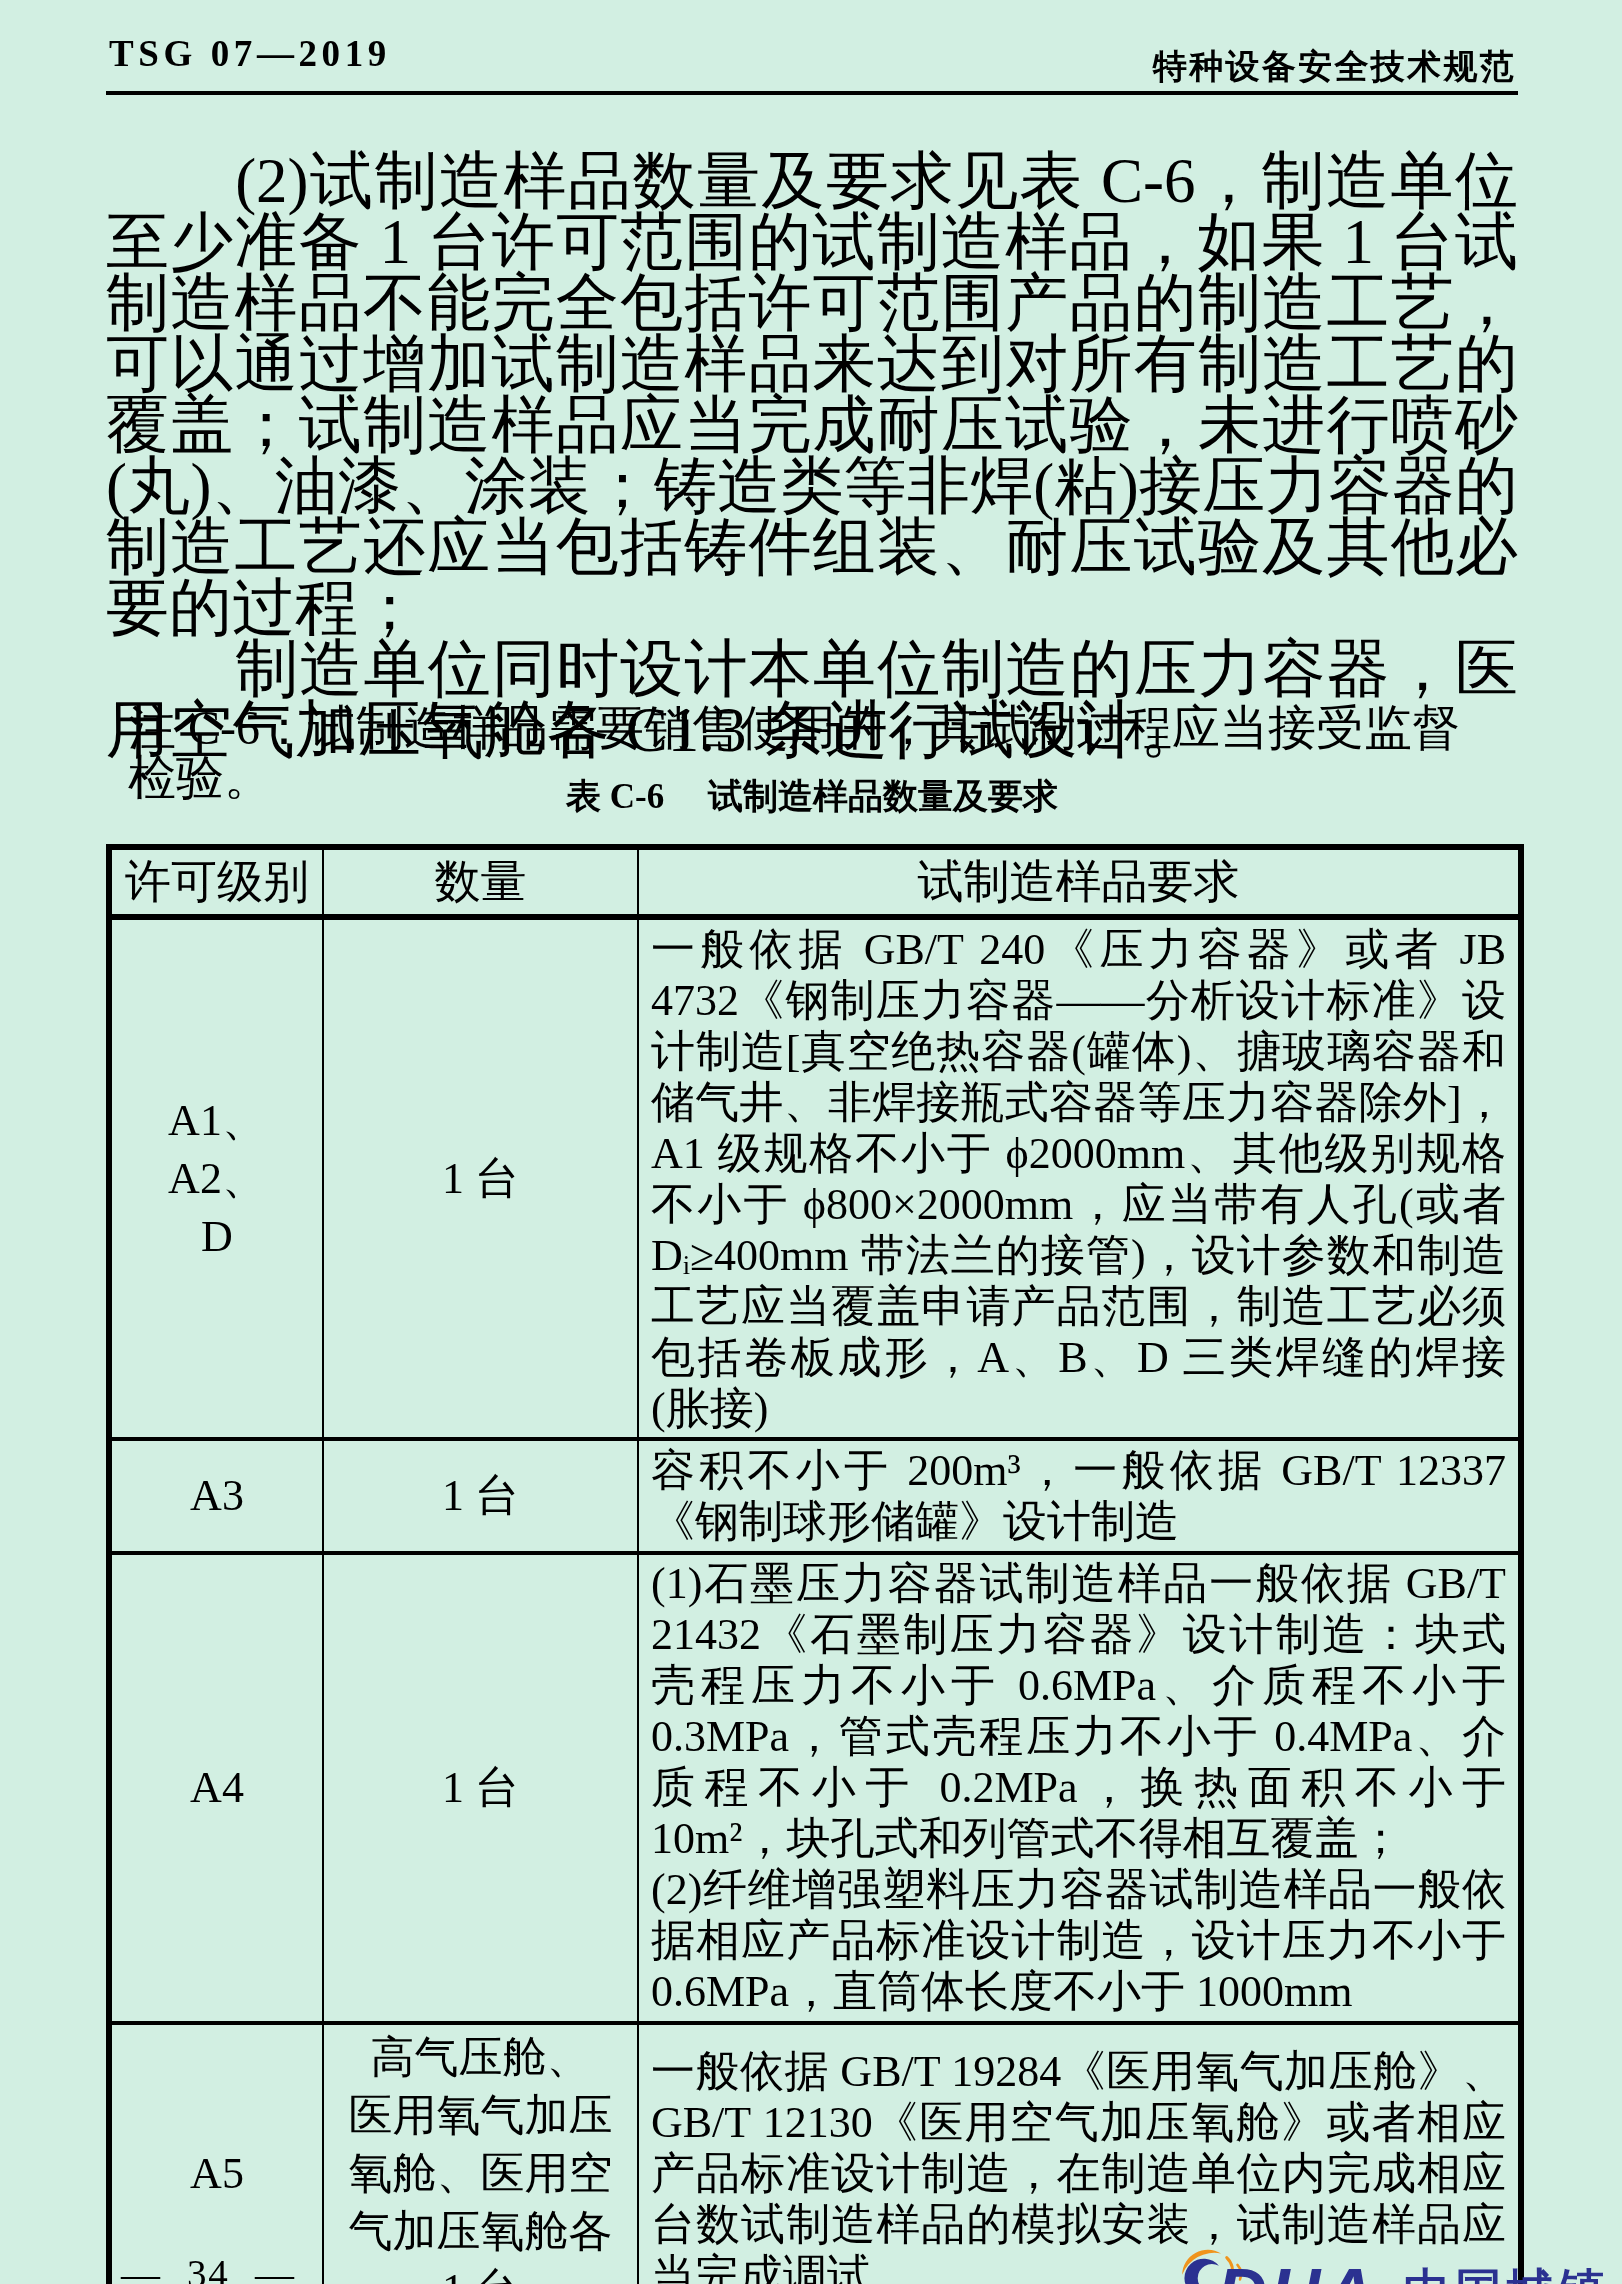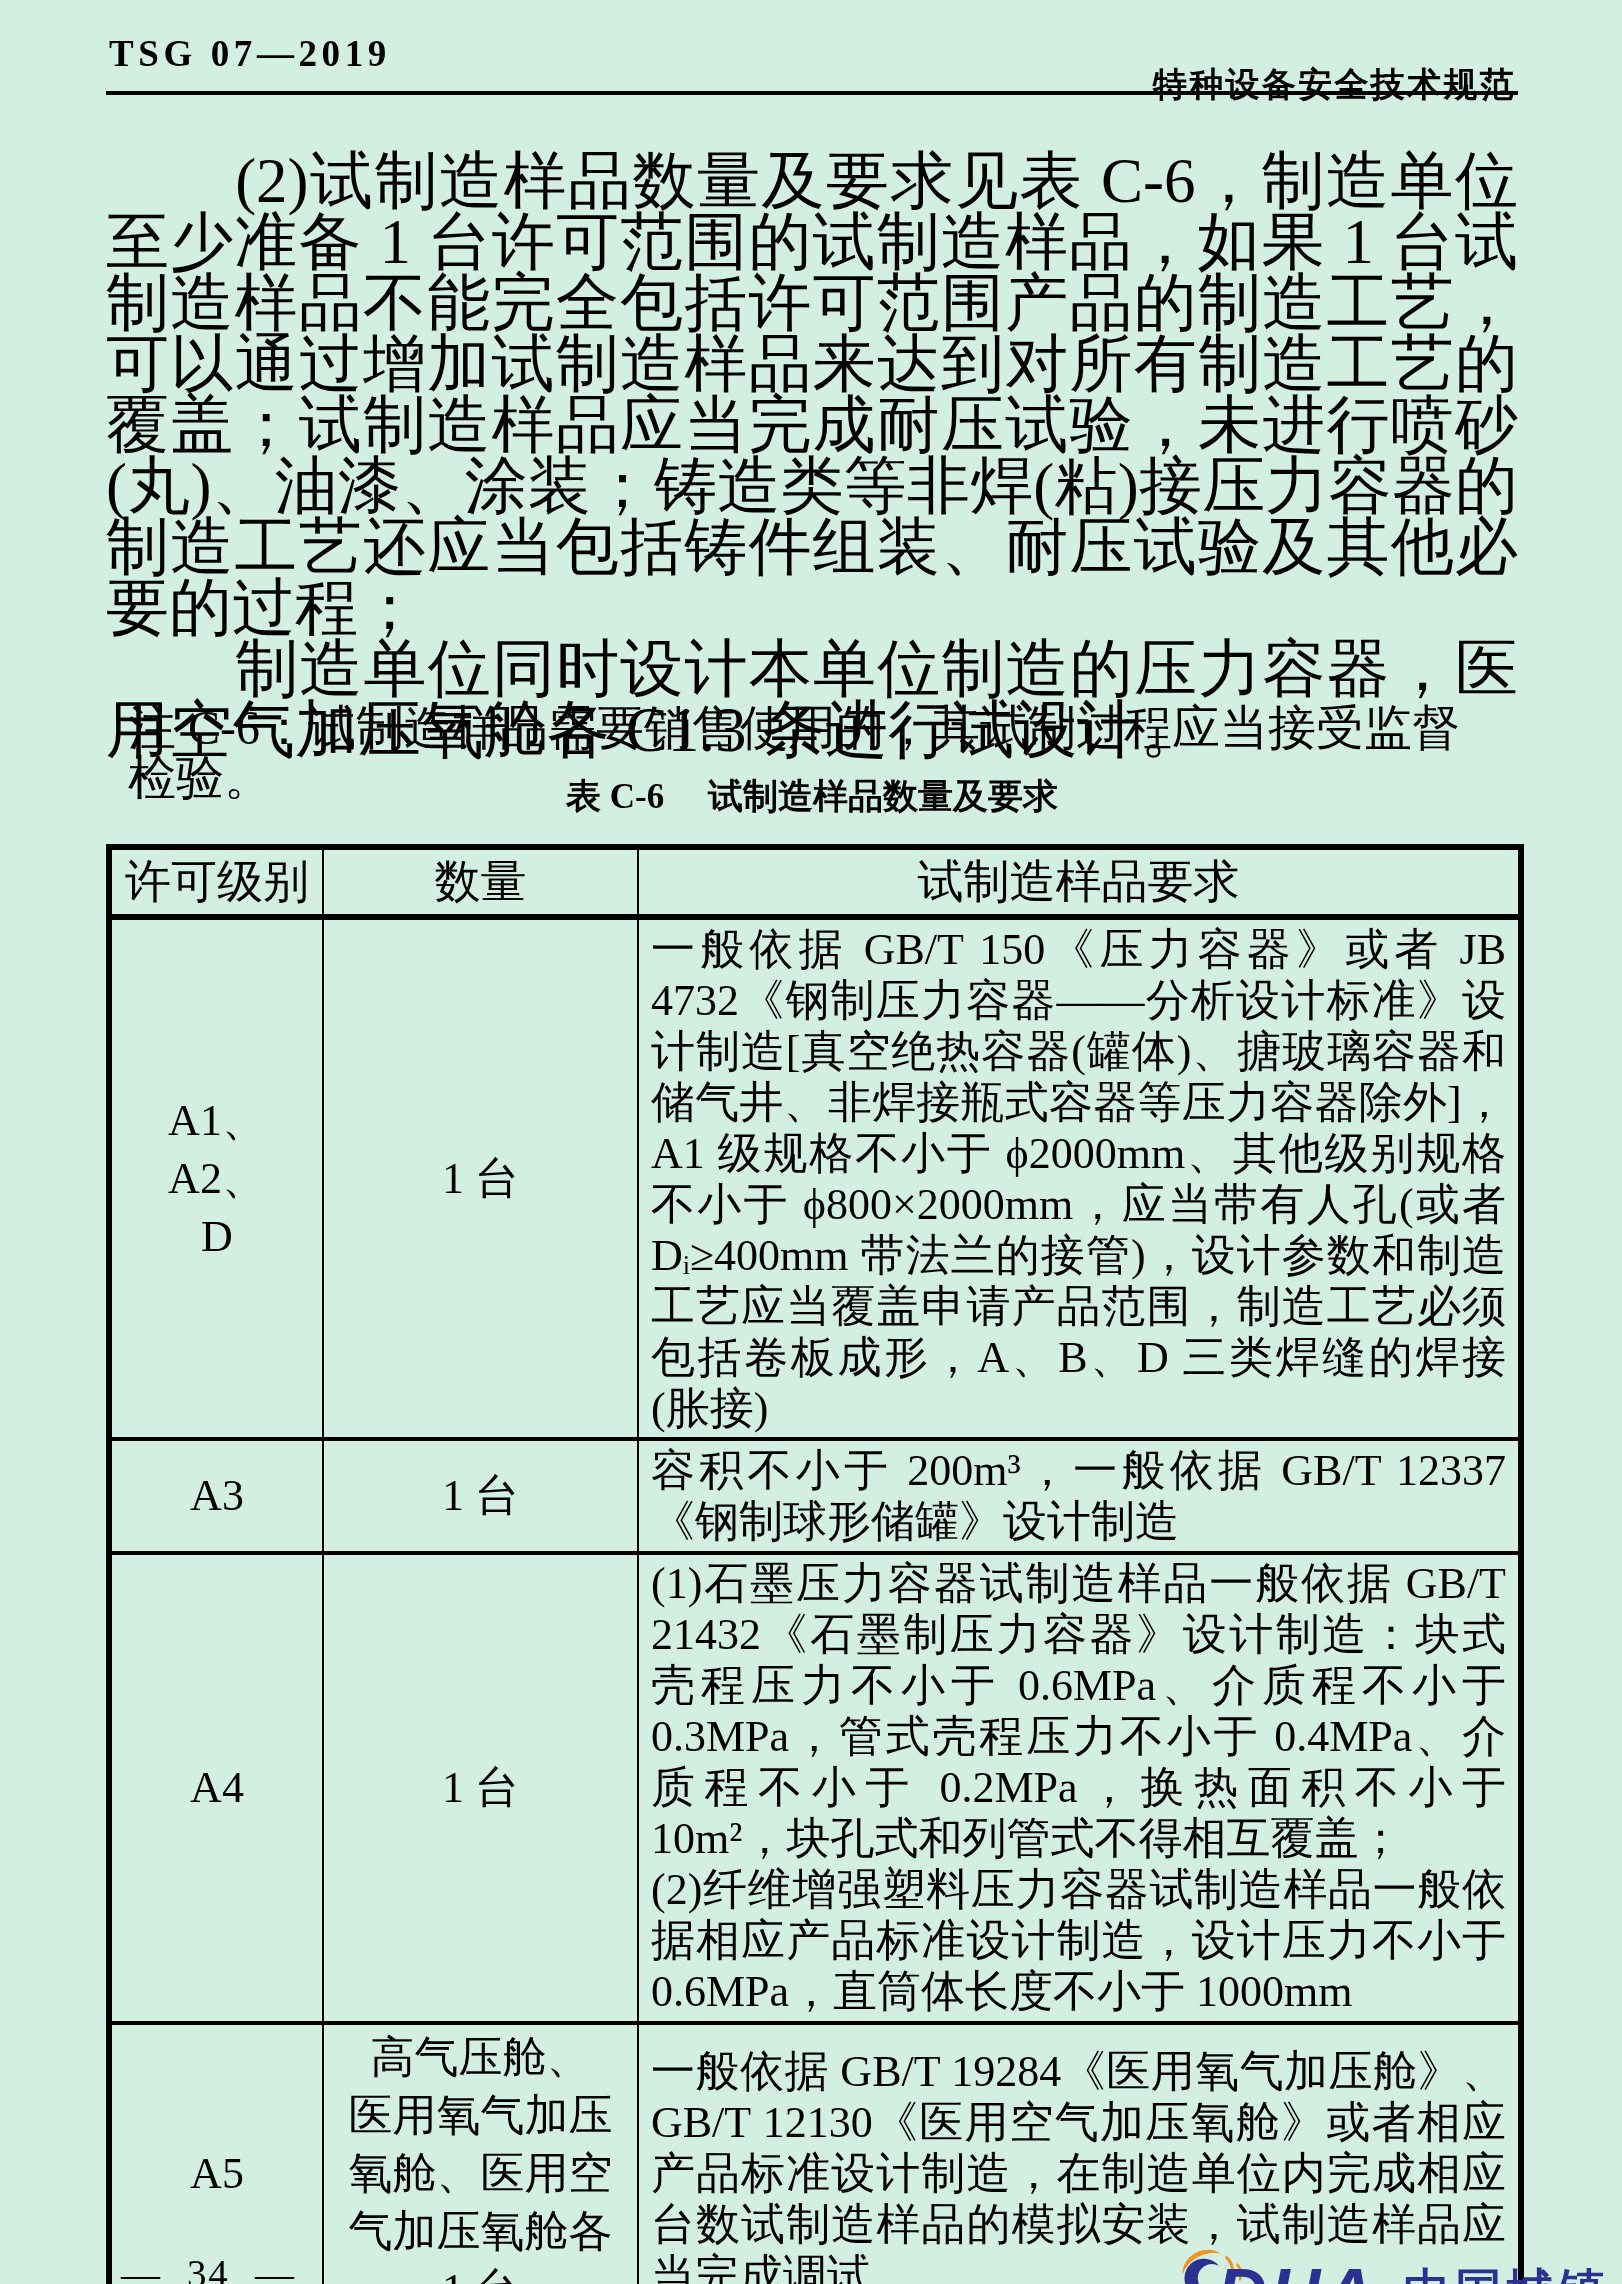--- a/index.html
+++ b/index.html
@@ -10,21 +10,21 @@
     font-family:"Liberation Serif","DejaVu Serif",serif;
     color:#000;
     overflow:hidden;
   }
   
   .hdr-left{
     position:absolute;left:109px;top:32px;
     font-size:37px;font-weight:700;letter-spacing:4.6px;
   }
   .hdr-right{
-    position:absolute;right:106px;top:62px;
+    position:absolute;right:106px;top:44px;
     font-family:"Liberation Sans","DejaVu Sans",sans-serif;
     font-size:34px;font-weight:700;letter-spacing:2.3px;
   }
   .hdr-rule{
     position:absolute;left:106px;top:91px;
     width:1412px;height:4.1px;background:#000;
   }
   
   .body-copy{
     position:absolute;left:106px;top:151px;width:1412px;
@@ -116,21 +116,21 @@
         <th>许可级别</th>
         <th>数量</th>
         <th>试制造样品要求</th>
       </tr>
     </thead>
     <tbody>
       <tr class="r0">
         <td class="c-level">A1、A2、
 D</td>
         <td class="c-qty">1 台</td>
-        <td class="c-req">一般依据 GB/T 150《压力容器》或者 JB 4732《钢制压力容器——分析设计标准》设计制造[真空绝热容器(罐体)、搪玻璃容器和储气井、非焊接瓶式容器等压力容器除外]，A1 级规格不小于 ϕ2000mm、其他级别规格不小于 ϕ800×2000mm，应当带有人孔(或者 Dᵢ≥400mm 带法兰的接管)，设计参数和制造工艺应当覆盖申请产品范围，制造工艺必须包括卷板成形，A、B、D 三类焊缝的焊接(胀接)</td>
+        <td class="c-req">一般依据 GB/T 240《压力容器》或者 JB 4732《钢制压力容器——分析设计标准》设计制造[真空绝热容器(罐体)、搪玻璃容器和储气井、非焊接瓶式容器等压力容器除外]，A1 级规格不小于 ϕ2000mm、其他级别规格不小于 ϕ800×2000mm，应当带有人孔(或者 Dᵢ≥400mm 带法兰的接管)，设计参数和制造工艺应当覆盖申请产品范围，制造工艺必须包括卷板成形，A、B、D 三类焊缝的焊接(胀接)</td>
       </tr>
       <tr class="r1">
         <td class="c-level">A3</td>
         <td class="c-qty">1 台</td>
         <td class="c-req">容积不小于 200m³，一般依据 GB/T 12337《钢制球形储罐》设计制造</td>
       </tr>
       <tr class="r2">
         <td class="c-level">A4</td>
         <td class="c-qty">1 台</td>
         <td class="c-req">(1)石墨压力容器试制造样品一般依据 GB/T 21432《石墨制压力容器》设计制造：块式壳程压力不小于 0.6MPa、介质程不小于 0.3MPa，管式壳程压力不小于 0.4MPa、介质程不小于 0.2MPa，换热面积不小于 10m²，块孔式和列管式不得相互覆盖；

